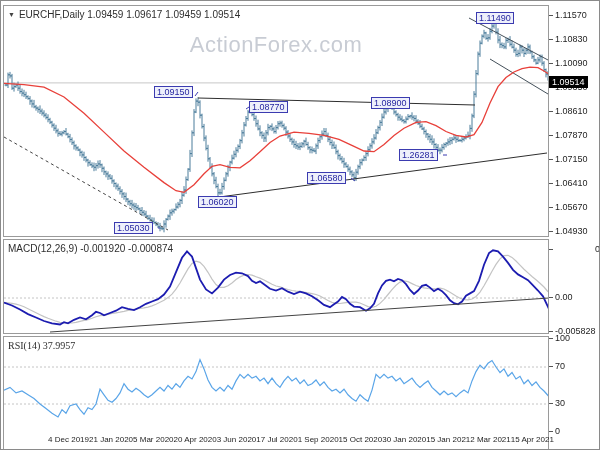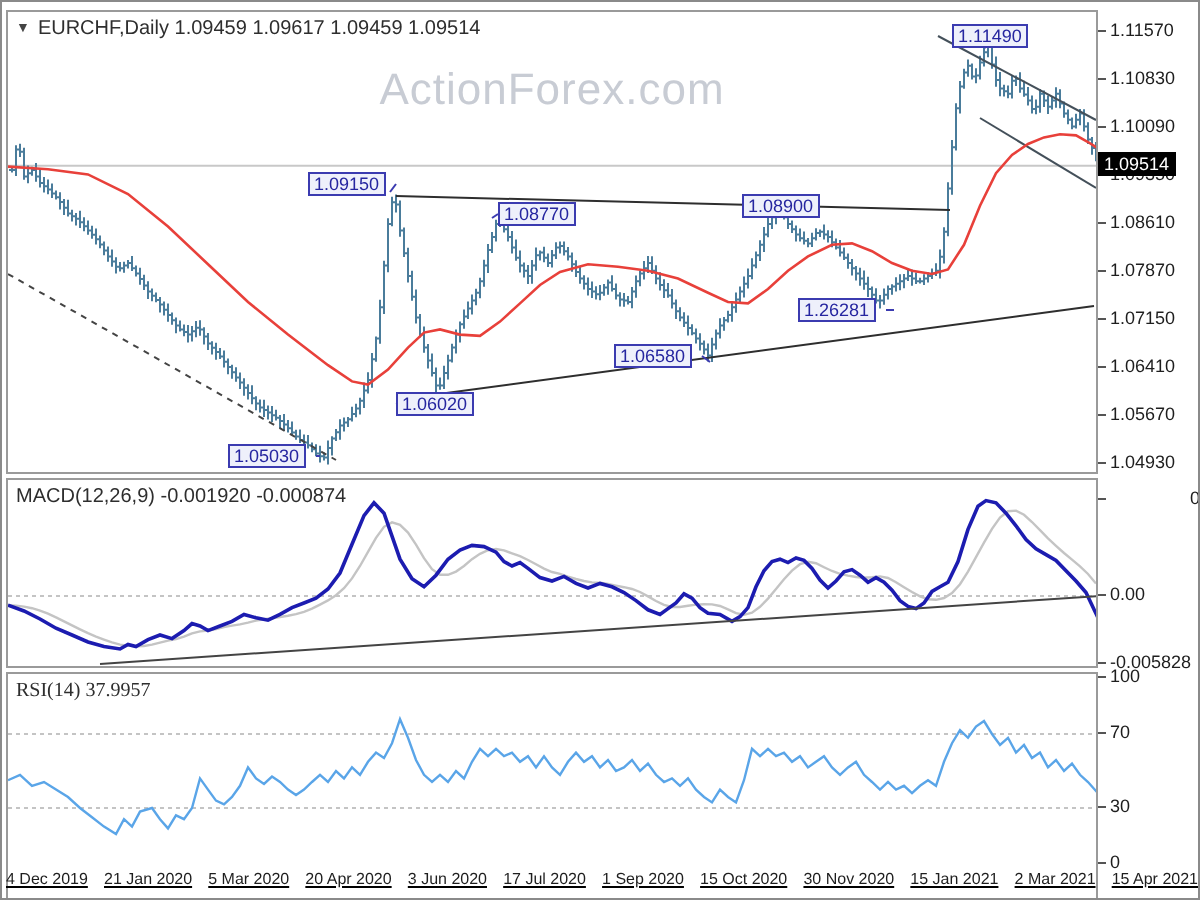--- a/index.html
+++ b/index.html
@@ -10,21 +10,21 @@
   #rsi-panel{top:335px;height:116px;font-family:Liberation Serif, serif;}
   .panel svg{position:absolute;left:0;top:0;z-index:2;}
   .panel-title{position:absolute;left:4px;top:3px;z-index:4;font-size:10px;color:#2e2e2e;white-space:nowrap;}
   .panel-title .dd{font-size:7px;color:#444;margin-right:4px;vertical-align:1px;}
   #watermark{position:absolute;left:50%;top:26px;transform:translateX(-50%);z-index:1;font-size:22px;color:#c8ccd4;letter-spacing:.5px;white-space:nowrap;}
   .price-label{position:absolute;z-index:5;font-size:9px;line-height:10px;padding:0 2px;border:1px solid #3b3bb0;background:#eef0fb;color:#2626a0;white-space:nowrap;}
   #right-axis{position:absolute;left:548px;top:0;width:52px;height:450px;z-index:3;}
   .ax-tick{position:absolute;left:0;width:4px;height:1px;background:#555;}
   .ax-label{position:absolute;left:6px;font-size:9px;line-height:10px;color:#1e1e1e;white-space:nowrap;}
   #cur-price-tag{position:absolute;left:0;z-index:4;background:#000;color:#fff;font-size:9px;line-height:12px;padding:0 3px;white-space:nowrap;text-align:right;}
-  #date-axis{position:absolute;left:2px;top:434px;width:596px;height:14px;display:flex;justify-content:space-between;z-index:3;text-decoration:underline;}
+  #date-axis{position:absolute;left:2px;top:434px;width:596px;height:14px;display:flex;justify-content:center;z-index:3;}
   .date-label{font-size:8px;color:#1e1e1e;white-space:nowrap;}
 </style>
 </head>
 <body>
 
 <div id="chart-window">
   <div class="panel" id="main-panel">
     <div id="watermark">ActionForex.com</div>
     <svg id="main-svg" width="544" height="230" viewBox="0 0 544 230">
         <line x1="0" y1="76.9" x2="544" y2="76.9" stroke="#c8c8c8" stroke-width="1"></line>
@@ -115,18 +115,18 @@
     </div>
   <div id="date-axis">
       <div class="date-label">4 Dec 2019</div>
       <div class="date-label">21 Jan 2020</div>
       <div class="date-label">5 Mar 2020</div>
       <div class="date-label">20 Apr 2020</div>
       <div class="date-label">3 Jun 2020</div>
       <div class="date-label">17 Jul 2020</div>
       <div class="date-label">1 Sep 2020</div>
       <div class="date-label">15 Oct 2020</div>
-      <div class="date-label">30 Nov 2020</div>
+      <div class="date-label">30 Jan 2020</div>
       <div class="date-label">15 Jan 2021</div>
       <div class="date-label">2 Mar 2021</div>
       <div class="date-label">15 Apr 2021</div>
     </div>
 </div>
 
 </body></html>

